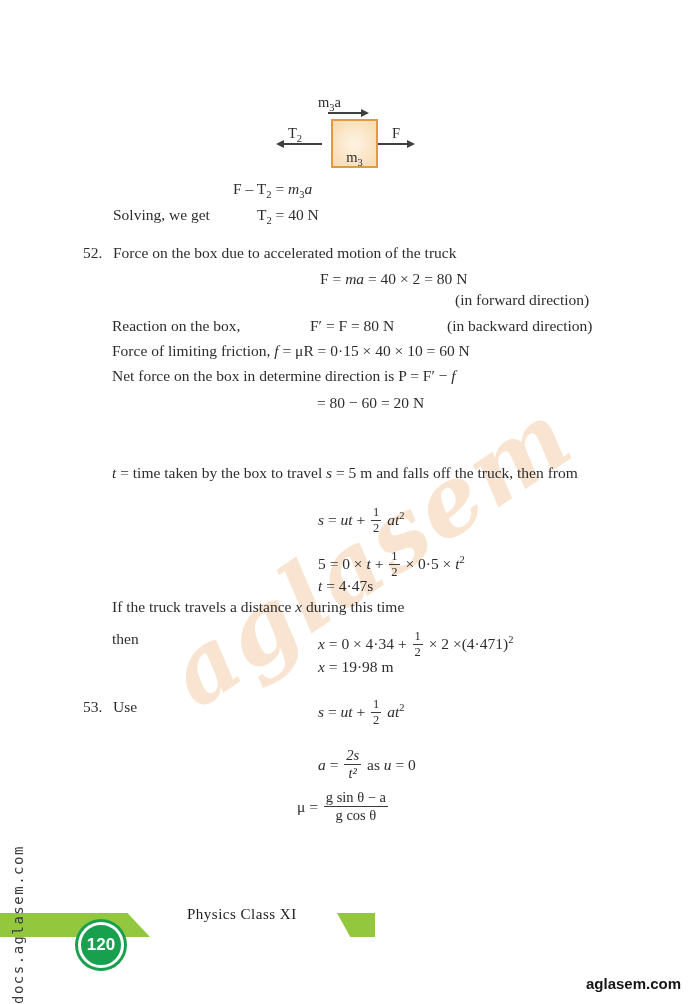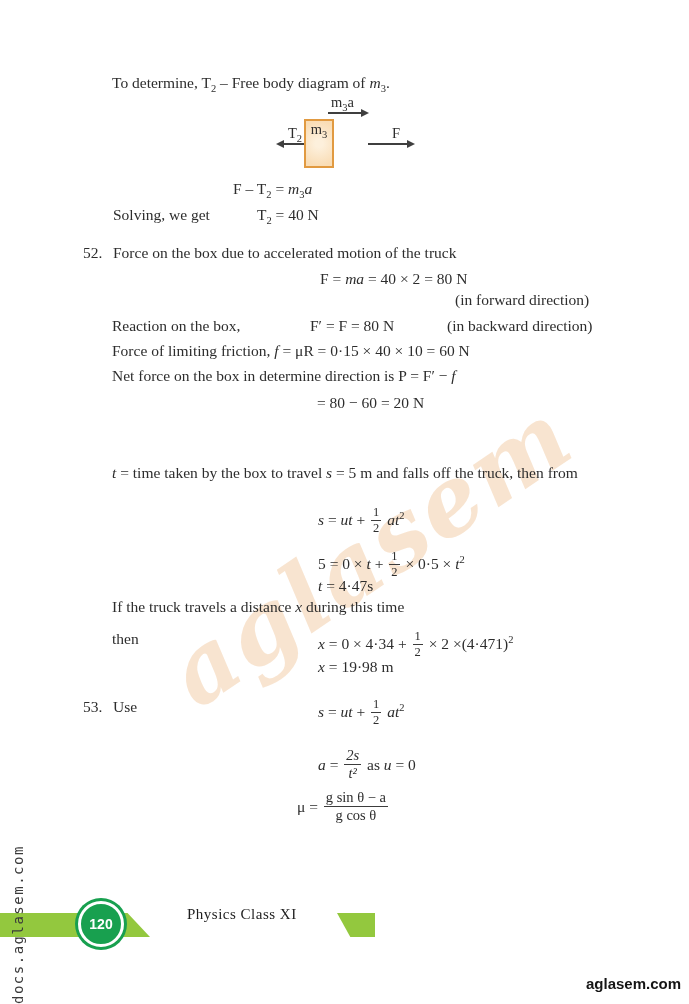--- a/index.html
+++ b/index.html
@@ -13,60 +13,59 @@
   .line{position:absolute;font-size:15.5px;color:#2d2d2d;white-space:nowrap;}
   .it{font-style:italic;}
   .bold{font-weight:400;}
   sub,sup{font-size:10.5px;line-height:0;}
   .frac{display:inline-block;text-align:center;vertical-align:-0.55em;line-height:1.05;
         font-size:12.5px;margin:0 2px;}
   .frac.lg{font-size:14.5px;}
   .frac .fn{display:block;border-bottom:1px solid #3c3c3c;padding:0 2px 1px;}
   .frac .fd{display:block;padding-top:1px;}
   
-  .mass-box{position:absolute;left:304px;top:119px;width:30px;height:49px;
+  .mass-box{position:absolute;left:331px;top:119px;width:47px;height:49px;
             border:2px solid #e19a41;box-sizing:border-box;
             background:radial-gradient(circle at 50% 50%, #fdf0dc 15%, #f9ddb6 85%);
-            display:flex;align-items:flex-start;justify-content:center;}
+            display:flex;align-items:flex-end;justify-content:center;}
   .mass-box span{font-size:14.5px;color:#2d2d2d;}
   .arrow{position:absolute;height:2px;background:#3f3f3f;}
   .arrow.ar-r::after{content:"";position:absolute;right:-7px;top:50%;transform:translateY(-50%);
             border-left:8px solid #3f3f3f;border-top:4px solid transparent;border-bottom:4px solid transparent;}
   .arrow.ar-l::before{content:"";position:absolute;left:-7px;top:50%;transform:translateY(-50%);
             border-right:8px solid #3f3f3f;border-top:4px solid transparent;border-bottom:4px solid transparent;}
   .dlabel{font-size:14.5px;}
   
   .band{position:absolute;left:0;top:913px;width:150px;height:24px;background:#93c83e;
         clip-path:polygon(0 0,85% 0,100% 100%,0 100%);}
   .band2{position:absolute;left:337px;top:913px;width:38px;height:24px;background:#93c83e;
         clip-path:polygon(0 0,100% 0,100% 100%,35% 100%);}
-  .badge{position:absolute;left:78px;top:901px;width:40px;height:40px;border-radius:50%;
+  .badge{position:absolute;left:78px;top:922px;width:40px;height:40px;border-radius:50%;
          background:#18a04f;border:3px solid #fff;box-shadow:0 0 0 3px #18a04f;
          display:flex;align-items:center;justify-content:center;color:#fff;
-         font-family:"Liberation Sans",sans-serif;font-weight:700;font-size:14px;}
+         font-family:"Liberation Sans",sans-serif;font-weight:700;font-size:17px;}
   .book-title{position:absolute;left:187px;top:906px;font-size:15px;letter-spacing:0.5px;color:#1e1e1e;}
   .site{position:absolute;left:586px;top:975px;font-family:"Liberation Sans",sans-serif;
         font-weight:700;font-size:15px;color:#151515;}
   .side-text{position:absolute;left:10px;top:818px;height:186px;writing-mode:vertical-rl;
         transform:rotate(180deg);font-family:"DejaVu Sans Mono",monospace;font-size:14px;
         letter-spacing:1.5px;color:#3b3b3b;}
 </style>
 </head>
 <body>
 
 <div class="page">
 
   <div class="watermark">aglasem</div>
 
   <div class="content">
 
-    <div class="line" style="left:112px;top:74px"><span>To determine, T</span><sub>2</sub><span> – Free body diagram of </span><span class="it">m</span><sub>3</sub><span>.</span></div>
 
     <div>
-      <div class="line dlabel" style="left:331px;top:94px"><span>m</span><sub>3</sub><span>a</span></div>
+      <div class="line dlabel" style="left:318px;top:94px"><span>m</span><sub>3</sub><span>a</span></div>
       <div class="arrow ar-r" style="left:328px;top:112px;width:34px"></div>
       <div class="line dlabel" style="left:288px;top:125px"><span>T</span><sub>2</sub></div>
       <div class="arrow ar-l" style="left:283px;top:143px;width:39px"></div>
       <div class="line dlabel" style="left:392px;top:125px"><span>F</span></div>
       <div class="arrow ar-r" style="left:368px;top:143px;width:40px"></div>
       <div class="mass-box">
         <span><span>m</span><sub>3</sub></span>
       </div>
     </div>
 

